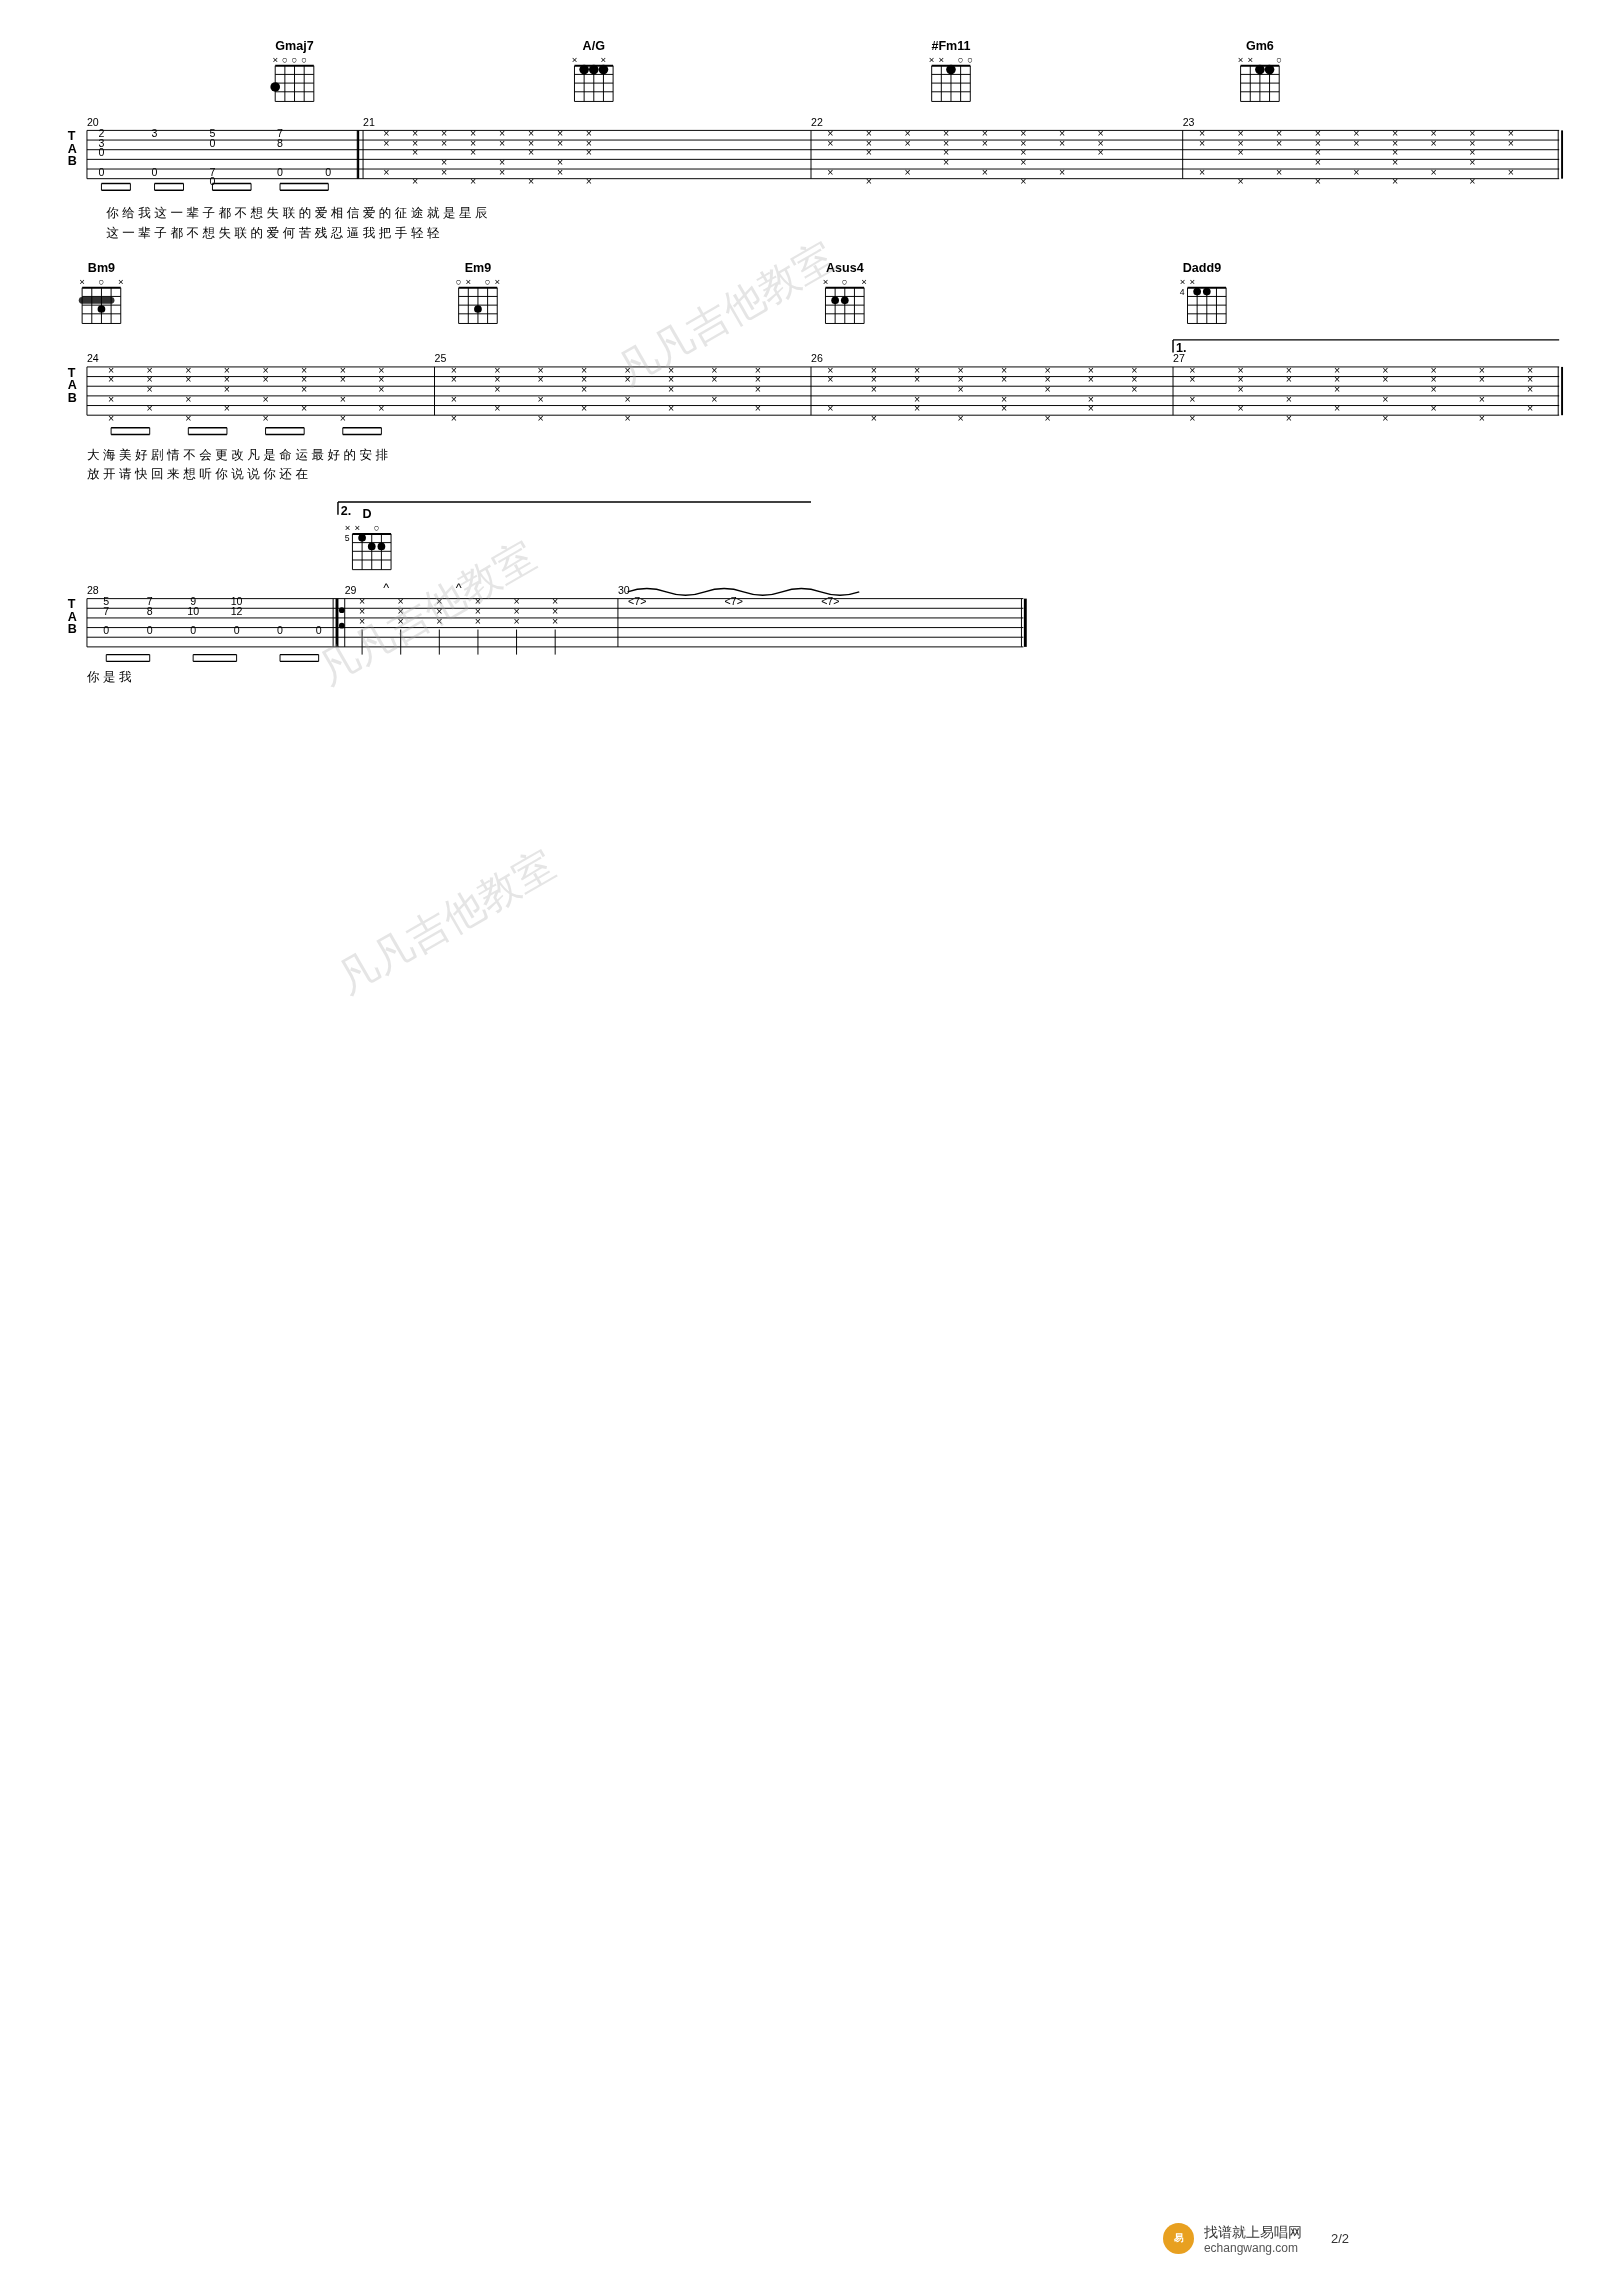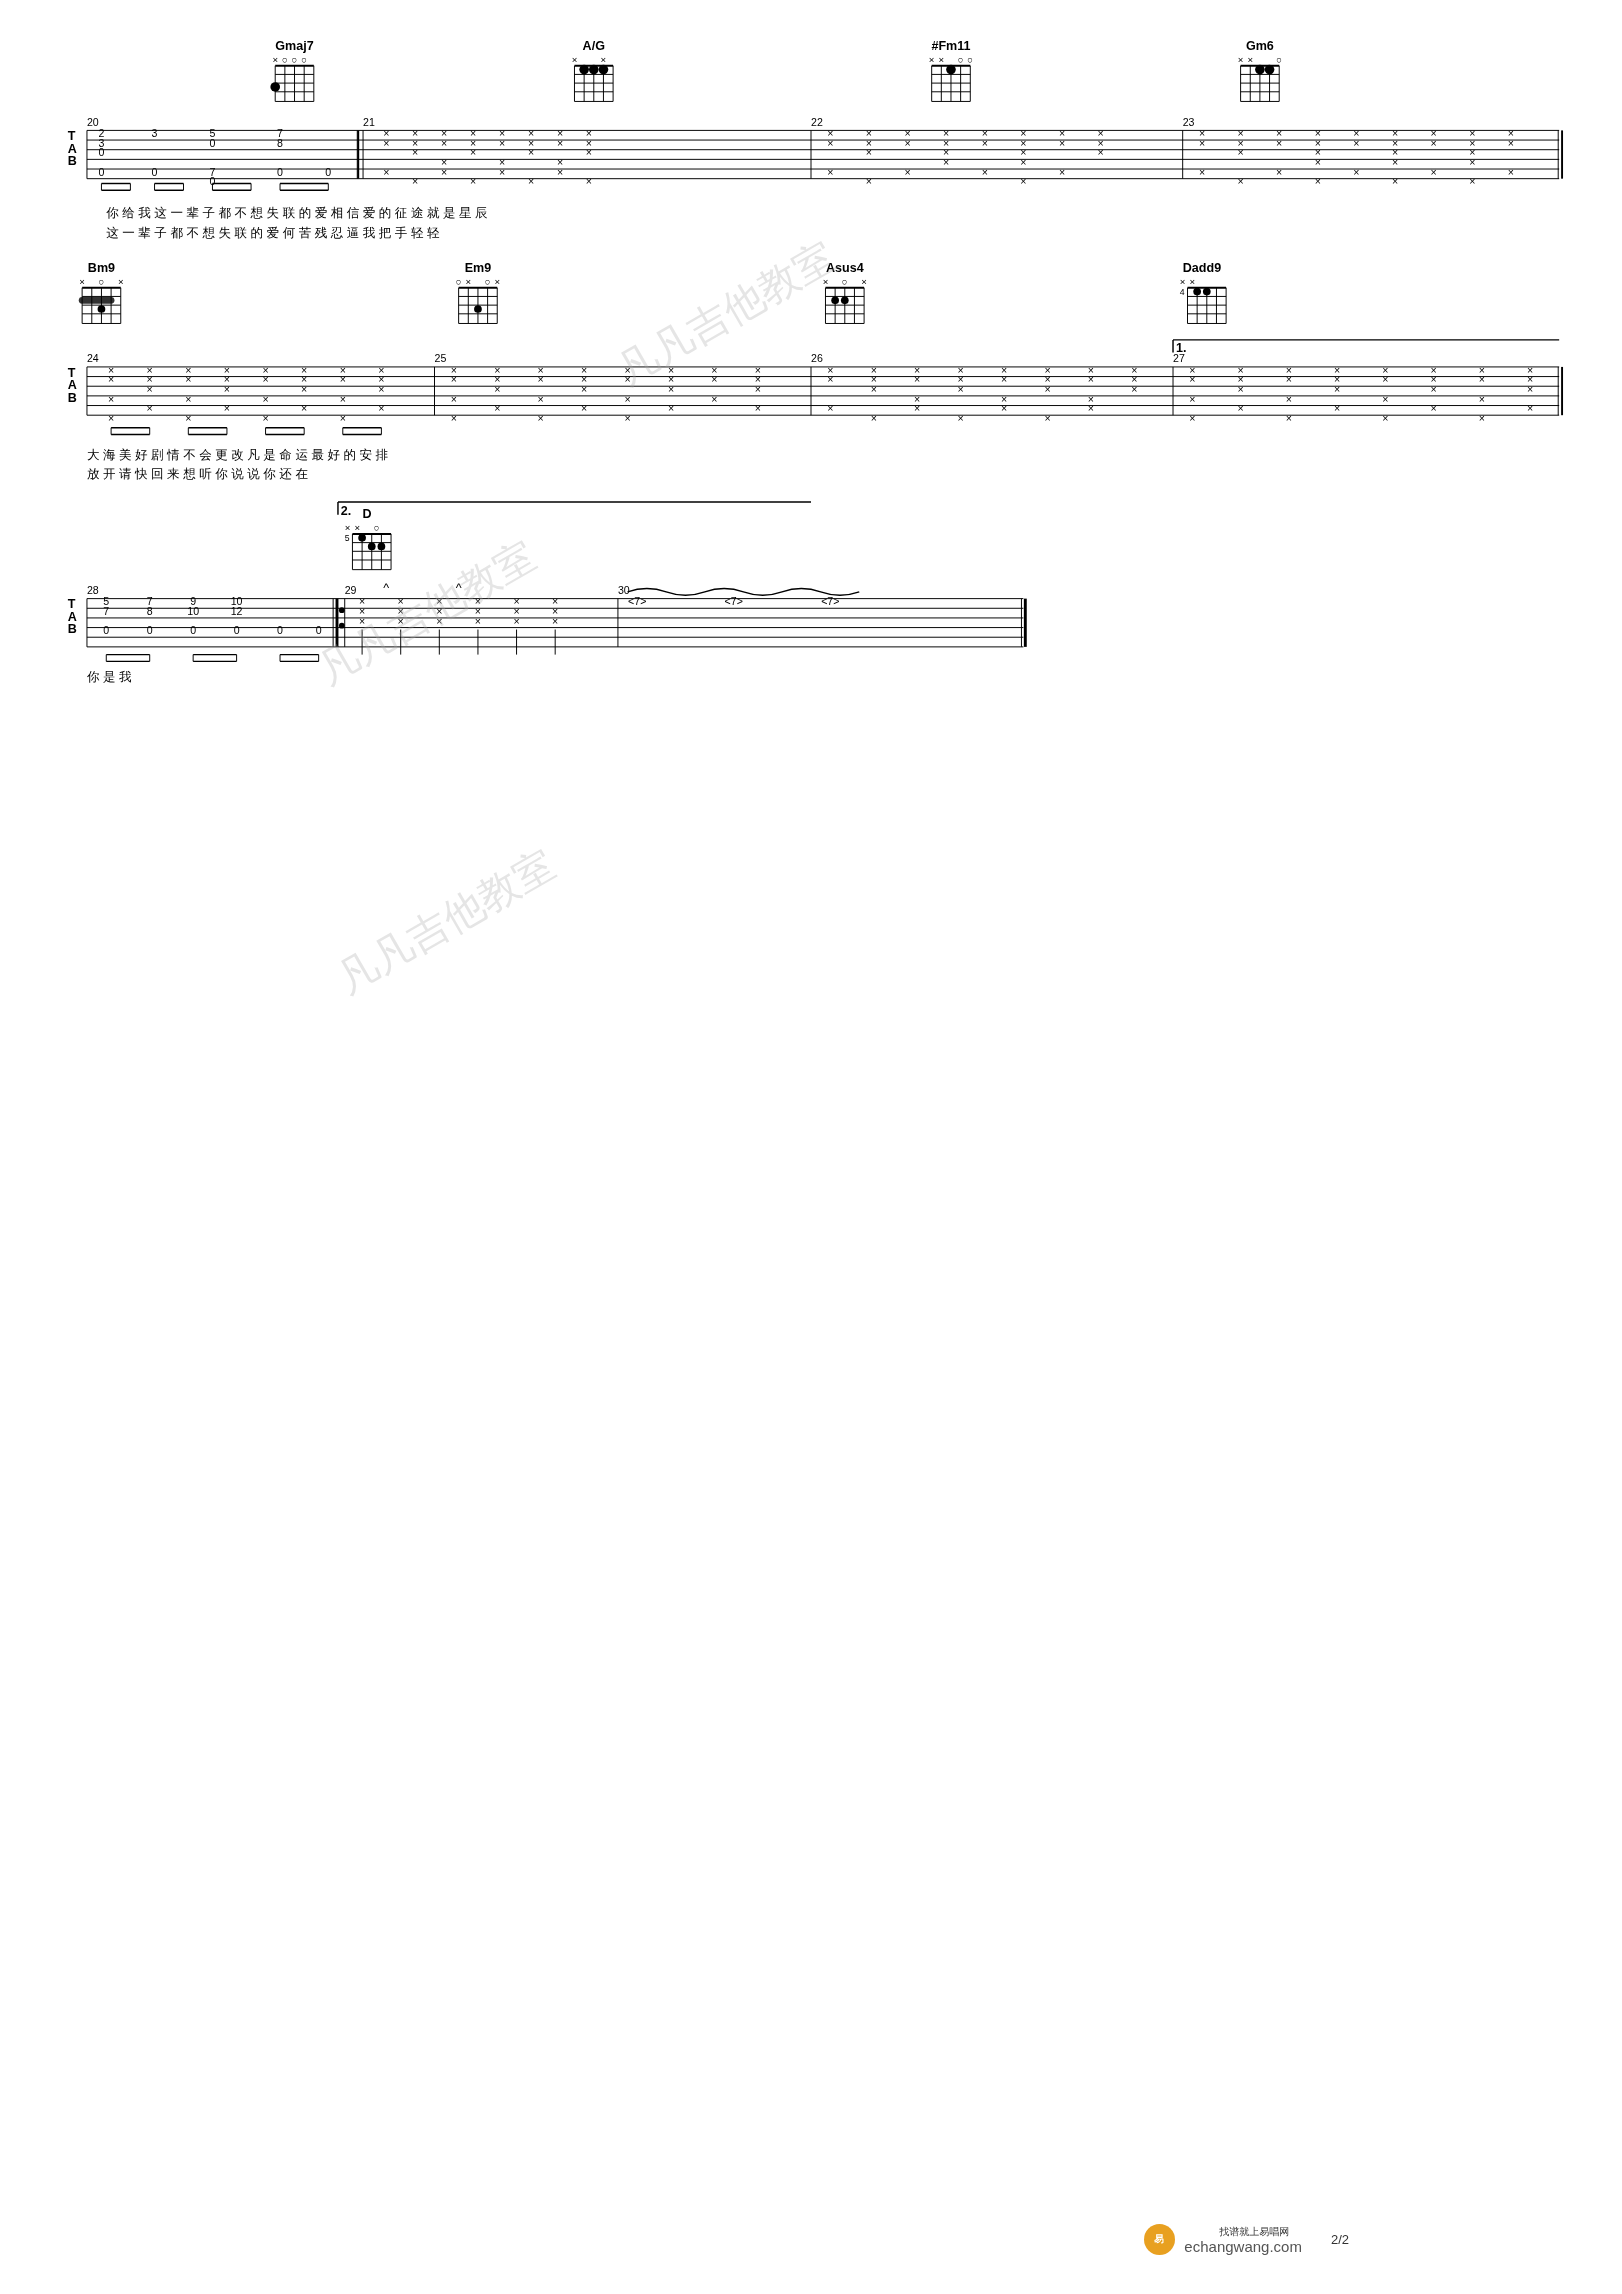--- a/index.html
+++ b/index.html
@@ -711,20 +711,20 @@
     <g transform="translate(300, 1000) rotate(-30)" opacity="0.3">
       <text font-size="42" fill="#aaa" font-family="serif">凡凡吉他教室</text>
     </g>
 
   </svg>
 
   <div style="position: absolute; bottom: 39px; right: 58px; display: flex; align-items: center; gap: 9.7px;">
 
     <div style="width: 31px; height: 31px; border-radius: 50%; background: #e8a020; display: flex; align-items: center; justify-content: center; font-size: 9.7px; color: white; font-weight: bold;">易</div>
     <div>
-      <div style="font-size: 10px; color: #333; line-height: 1.3; margin-left: 35px;">找谱就上易唱网</div>
-      <div style="font-size: 15px; color: #555;">echangwang.com</div>
+      <div style="font-size: 14px; color: #333; line-height: 1.3;">找谱就上易唱网</div>
+      <div style="font-size: 12px; color: #555;">echangwang.com</div>
     </div>
     <div style="font-size: 13px; color: #333; margin-left: 19.3px;">2/2</div>
   </div>
 
 </div>
 
 
 </body></html>

